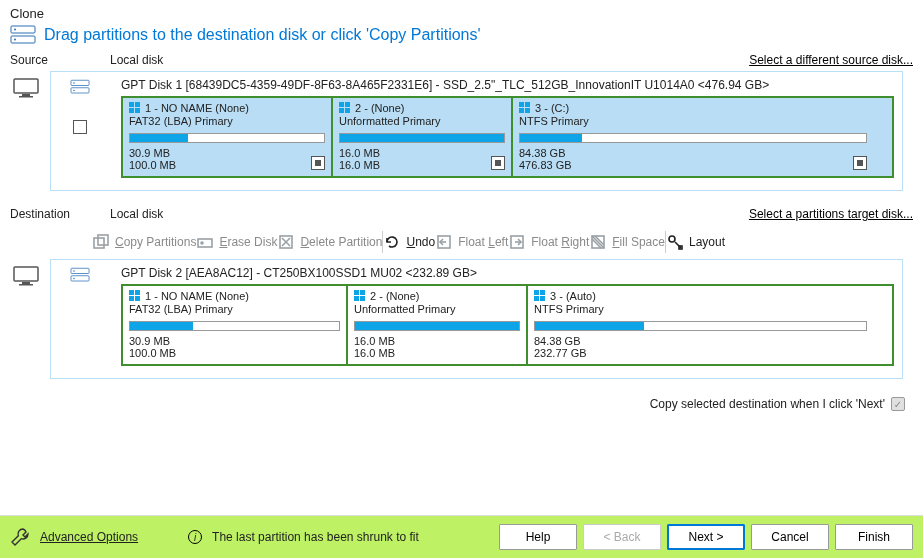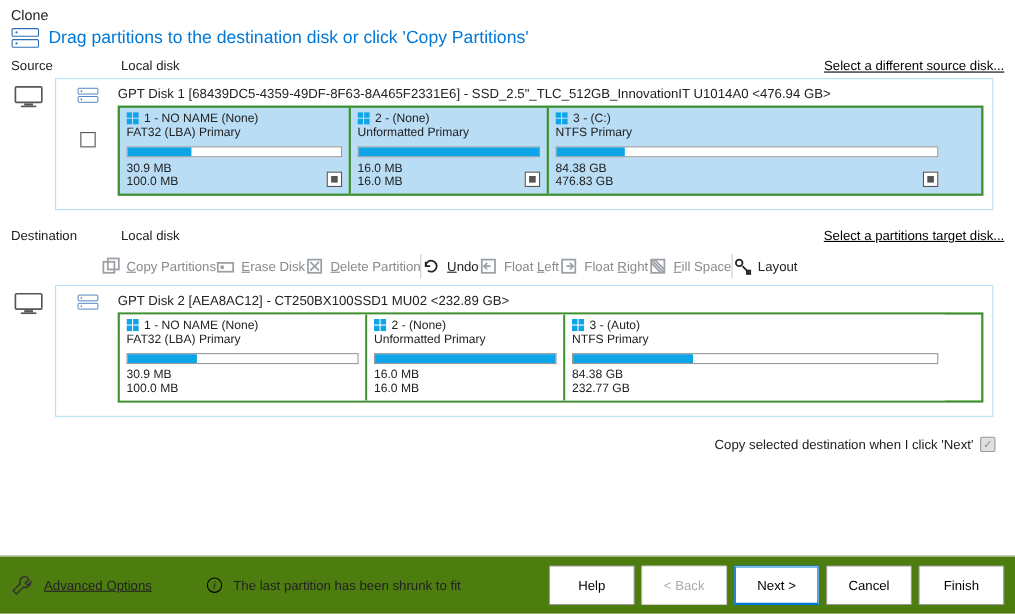--- a/index.html
+++ b/index.html
@@ -48,21 +48,21 @@
     cursor: pointer;
   }
   .main-frame {
     border: 1px solid #b8dff5;
     margin: 0 10px 10px 10px;
     padding: 6px 8px 12px 8px;
     position: relative;
   }
   .frame-inner {
     display: flex;
-    gap: 6px;
+    gap: 20px;
     align-items: flex-start;
   }
   .left-col { width: 42px; display:flex; flex-direction:column; align-items:center; gap:6px; }
   .left-col .disk-stack-icon { width:22px; height:18px; }
   .chk { width:14px; height:14px; border:1px solid #555; background:#fff; margin-top:18px;}
   .disk-body { flex:1; }
   .disk-title { font-size: 12px; margin-bottom: 4px; }
   .part-row {
     display:flex;
     border: 2px solid #3f8f2f;
@@ -152,37 +152,37 @@
   .footer-note .chk2::after{content:"✓"; color:#888; font-size:10px;}
   .bottom-bar {
     position:absolute;
     bottom:0;
     left:0; right:0;
     display:flex;
     align-items:center;
     padding: 8px 10px;
     gap: 10px;
     border-top: 1px solid #ddd;
-    background:#4d7c0f;
+    background:#bef264;
   }
   .wrench { width:20px; height:20px; }
   .adv-link { text-decoration: underline; cursor:pointer; }
   .info-icon {
     width:14px; height:14px;
     border:1px solid #000;
     border-radius:50%;
     display:flex; align-items:center; justify-content:center;
     font-size:10px; font-style:italic;
     margin-left: 40px;
   }
   .footer-text { font-size:12px; }
   .buttons { margin-left:auto; display:flex; gap:6px;}
   .btn {
     min-width:78px;
-    height:36px;
+    height:26px;
     border:1px solid #999;
     background:#fff;
     border-radius:1px;
     font-size:12px;
     cursor:pointer;
     padding: 0 10px;
   }
   .btn.primary {
     border-color:#0078d7;
     box-shadow: 0 0 0 1px #0078d7 inset;

